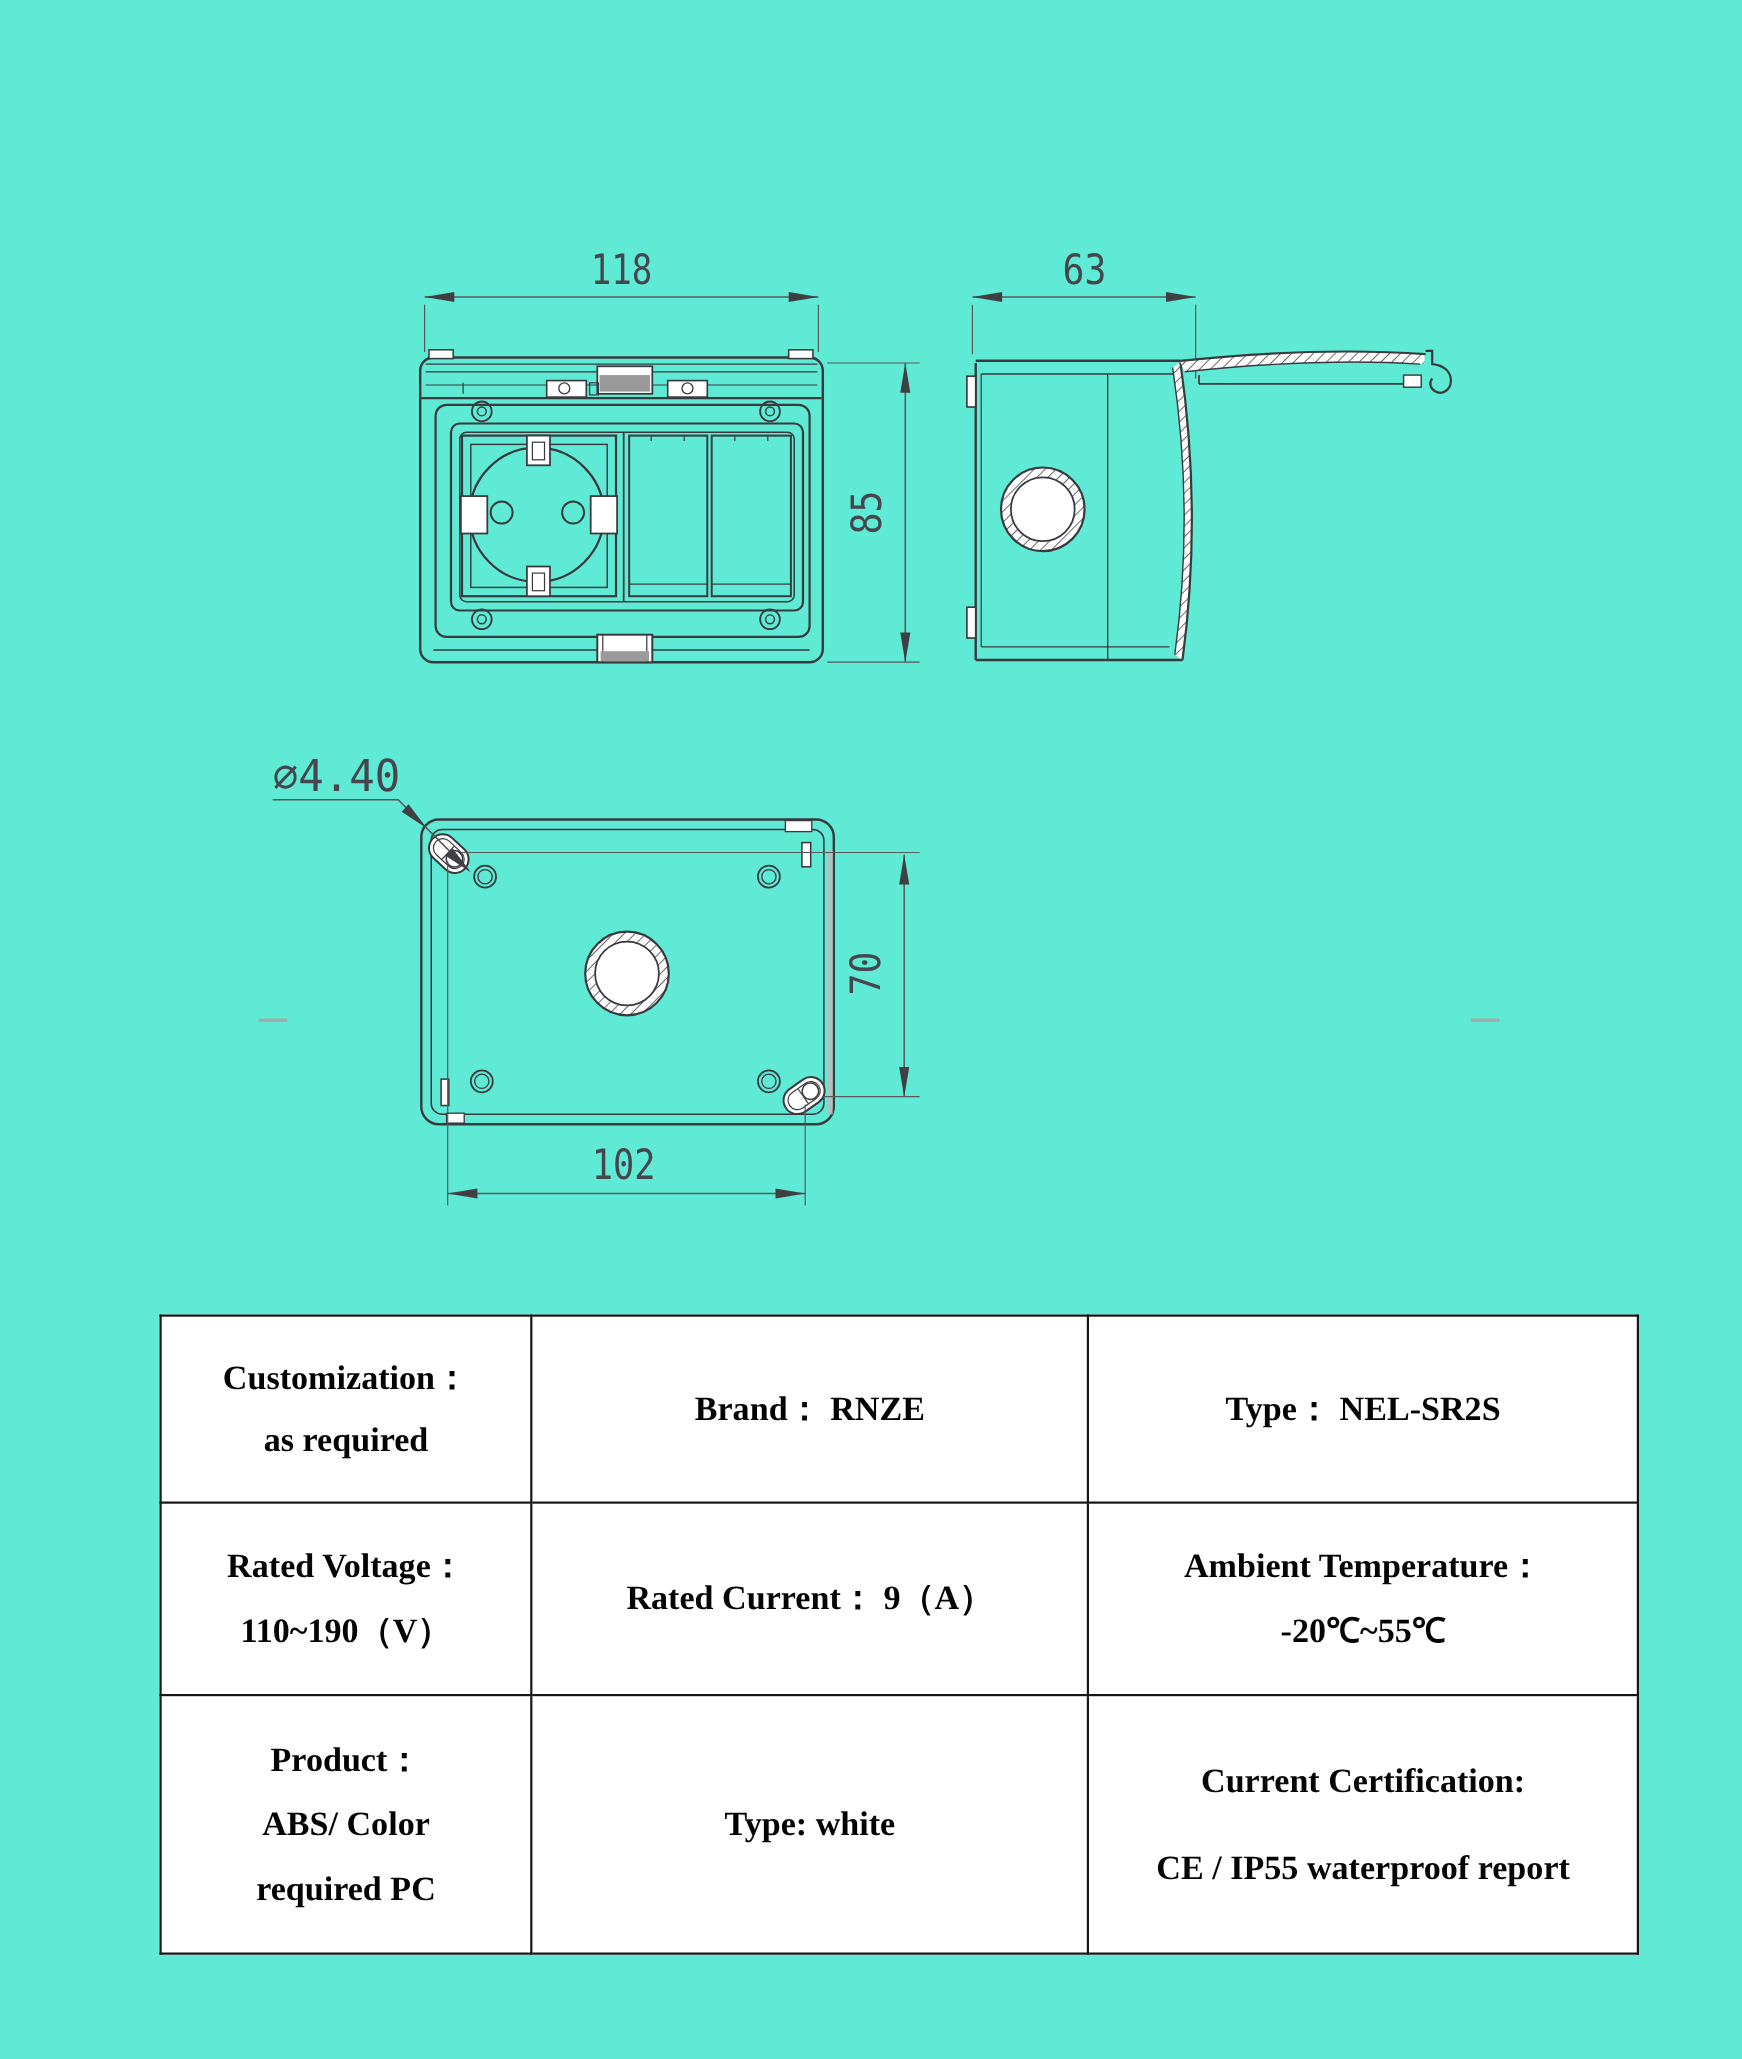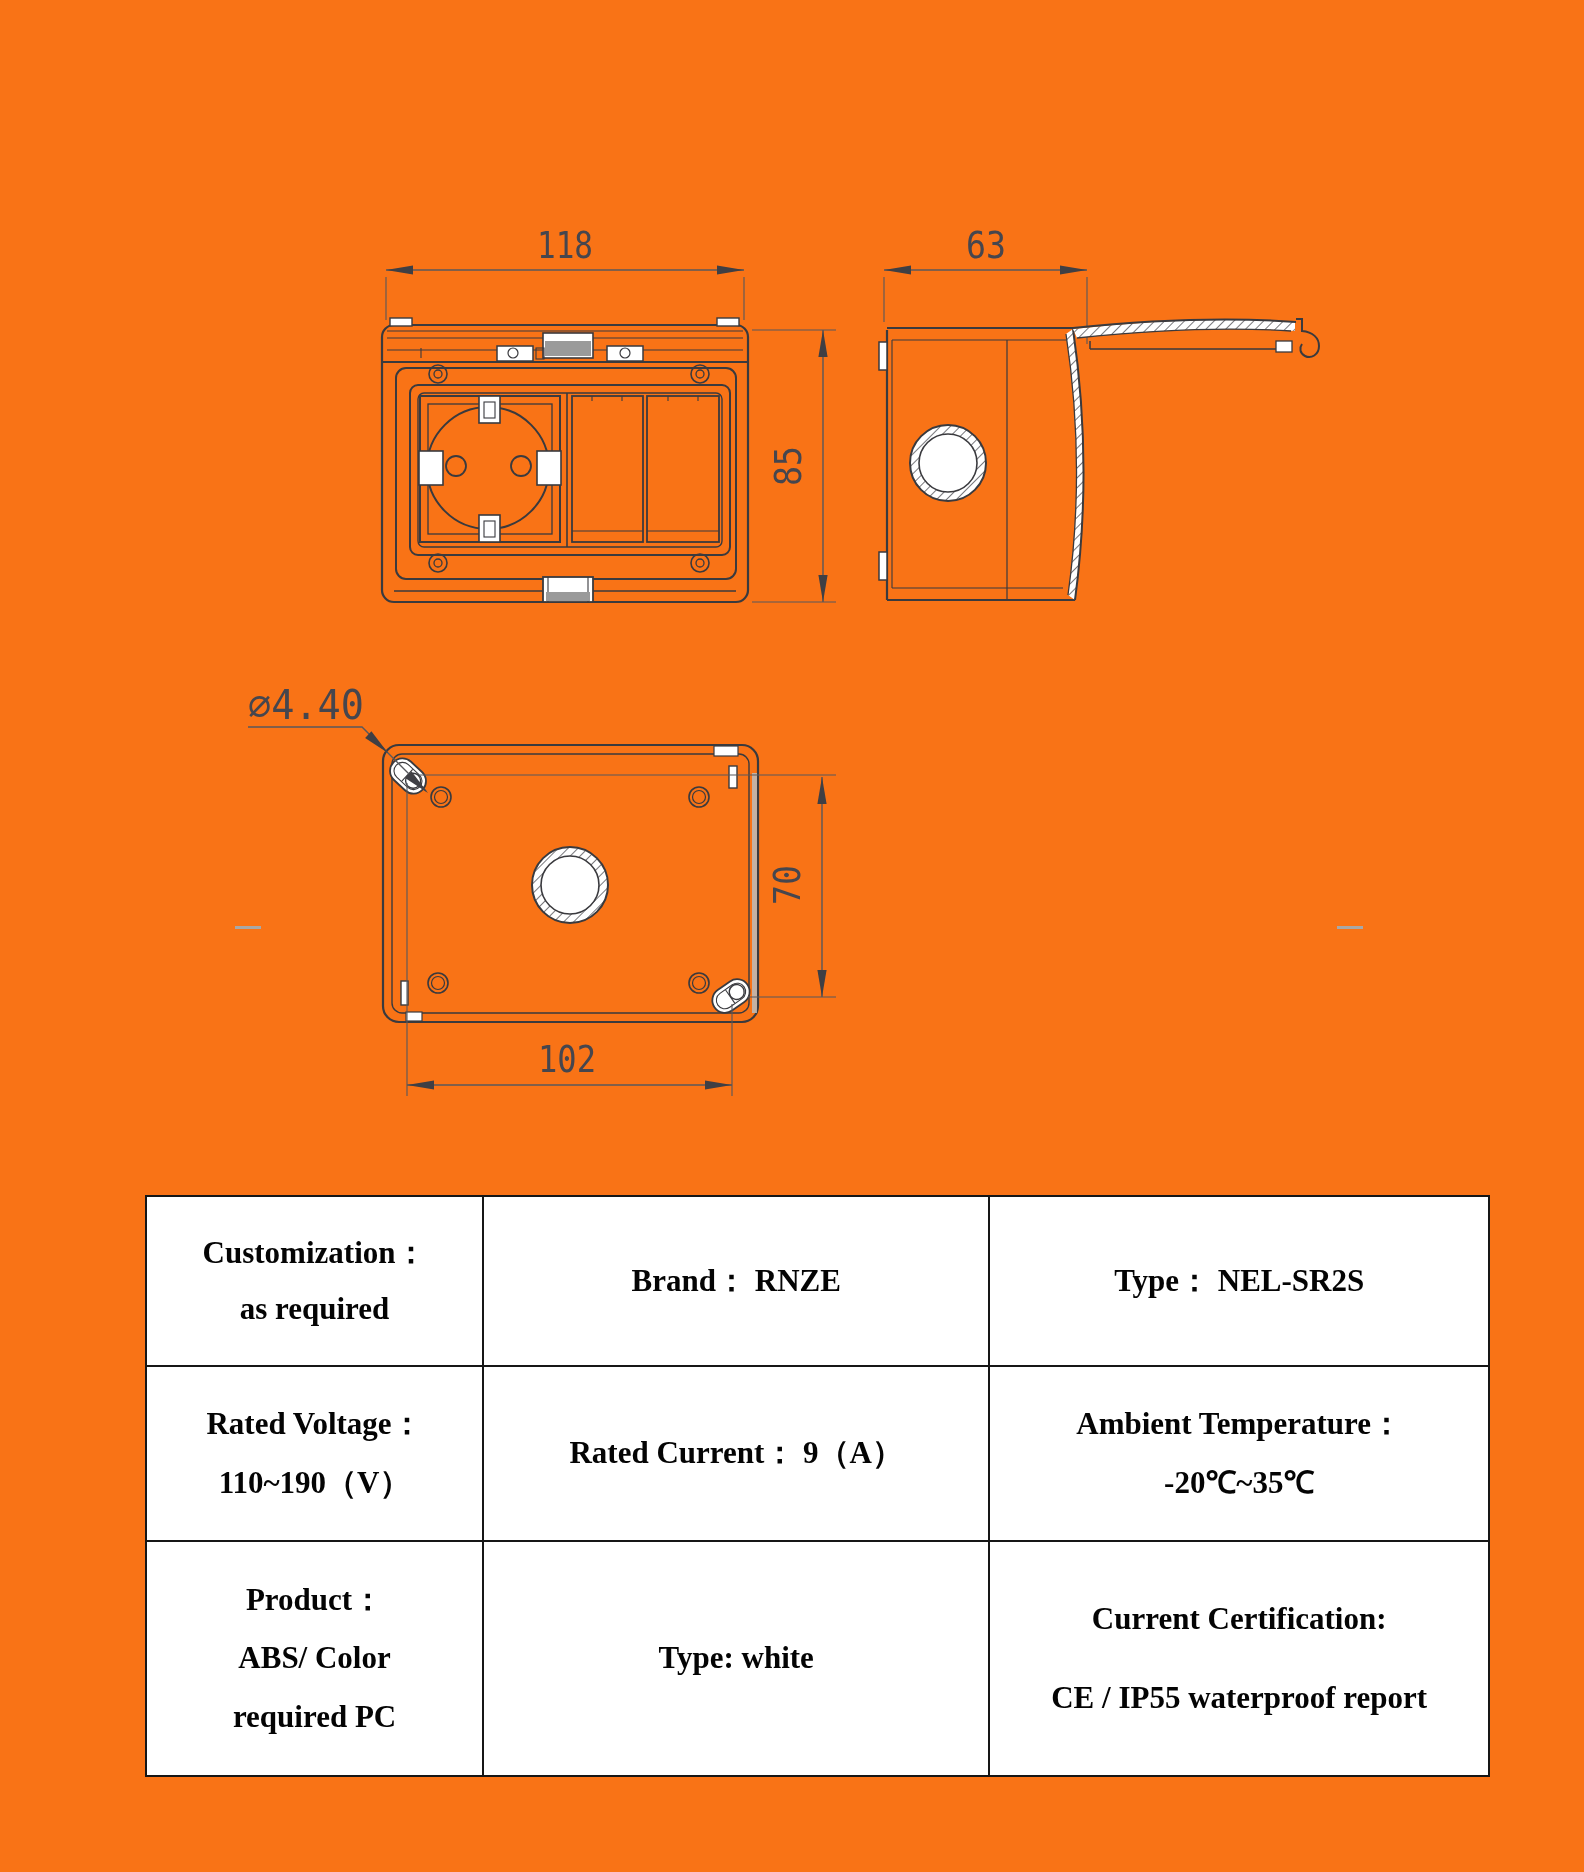--- a/index.html
+++ b/index.html
@@ -1,19 +1,19 @@
 <!DOCTYPE html>
 <html><head>
 <meta charset="utf-8">
 <style>
   html,body{margin:0;padding:0;background:#ffffff;}
   .page{
     position:relative;
     width:1584px;height:1872px;
-    background:#f97316;
+    background:#5eead4;
     font-family:"Liberation Serif", serif;
     overflow:hidden;
   }
   .drawing{position:absolute;left:0;top:0;}
   svg text{
     font-family:"DejaVu Sans Mono", monospace;
     fill:#46464e;
   }
   .spec-table{
     position:absolute;
@@ -301,21 +301,21 @@
           </div>
         </td>
         <td>
           <div class="cell">
             <div class="tline">Rated Current： 9（A）</div>
           </div>
         </td>
         <td>
           <div class="cell">
             <div class="tline">Ambient Temperature：</div>
-            <div class="tline">-20℃~35℃</div>
+            <div class="tline">-20℃~55℃</div>
           </div>
         </td>
       </tr>
       <tr style="height:235px">
         <td>
           <div class="cell">
             <div class="tline">Product：</div>
             <div class="tline">ABS/ Color</div>
             <div class="tline">required PC</div>
           </div>

